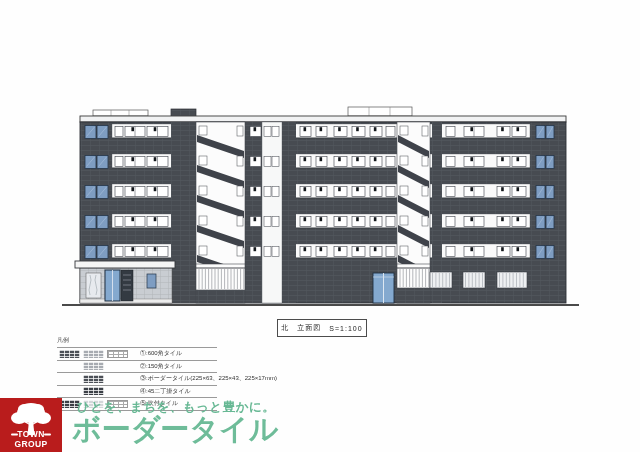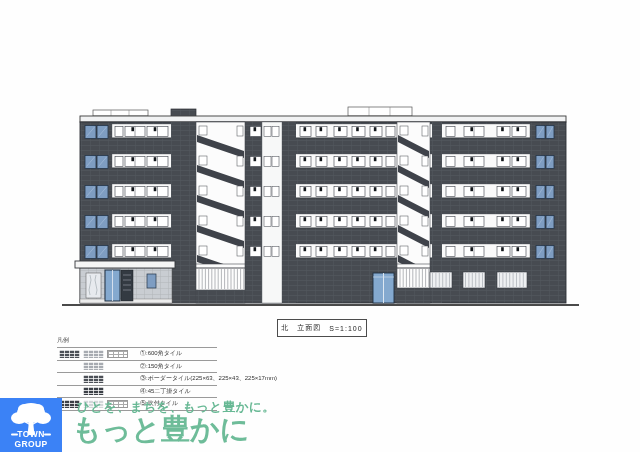--- a/index.html
+++ b/index.html
@@ -463,33 +463,33 @@
         <div class="sw-area">
           <div class="sw sw-darker grid-lines"></div>
           <div class="sw sw-light grid-lines"></div>
           <div class="sw sw-grid"></div>
         </div>
         <span class="legend-text">⑤:吹付タイル</span>
       </div>
     </div>
   </div>
 
-  <div class="logo-square" style="background:#3b82f6;">
+  <div class="logo-square" style="background:#b91c1c;">
     <svg class="tree" width="62" height="40" viewBox="0 0 62 40">
       <g fill="#ffffff">
         <ellipse cx="31" cy="14" rx="14" ry="10"></ellipse>
         <ellipse cx="19" cy="19" rx="8" ry="6"></ellipse>
         <ellipse cx="43" cy="19" rx="8" ry="6"></ellipse>
         <ellipse cx="25" cy="10" rx="7" ry="5"></ellipse>
         <ellipse cx="37" cy="10" rx="7" ry="5"></ellipse>
         <path d="M29 22 L33 22 L34.5 36 L27.5 36 Z"></path>
         <path d="M29.5 26 L24 23 L24.8 21.8 L30 25 Z"></path>
         <path d="M32.5 26 L38 23 L37.2 21.8 L32 25 Z"></path>
         <rect x="11" y="34.5" width="7" height="2" rx="1"></rect>
         <rect x="44" y="34.5" width="7" height="2" rx="1"></rect>
       </g>
     </svg>
     <div class="tg">TOWN GROUP</div>
   </div>
   <div class="tagline" style="color:#67b894;text-align:center;">ひとを、まちを、もっと豊かに。</div>
-  <div class="brand" style="color:#6ebc99;">もっと豊かに</div>
+  <div class="brand" style="color:#6ebc99;">ボーダータイル</div>
 
 </div>
 
 </body></html>

